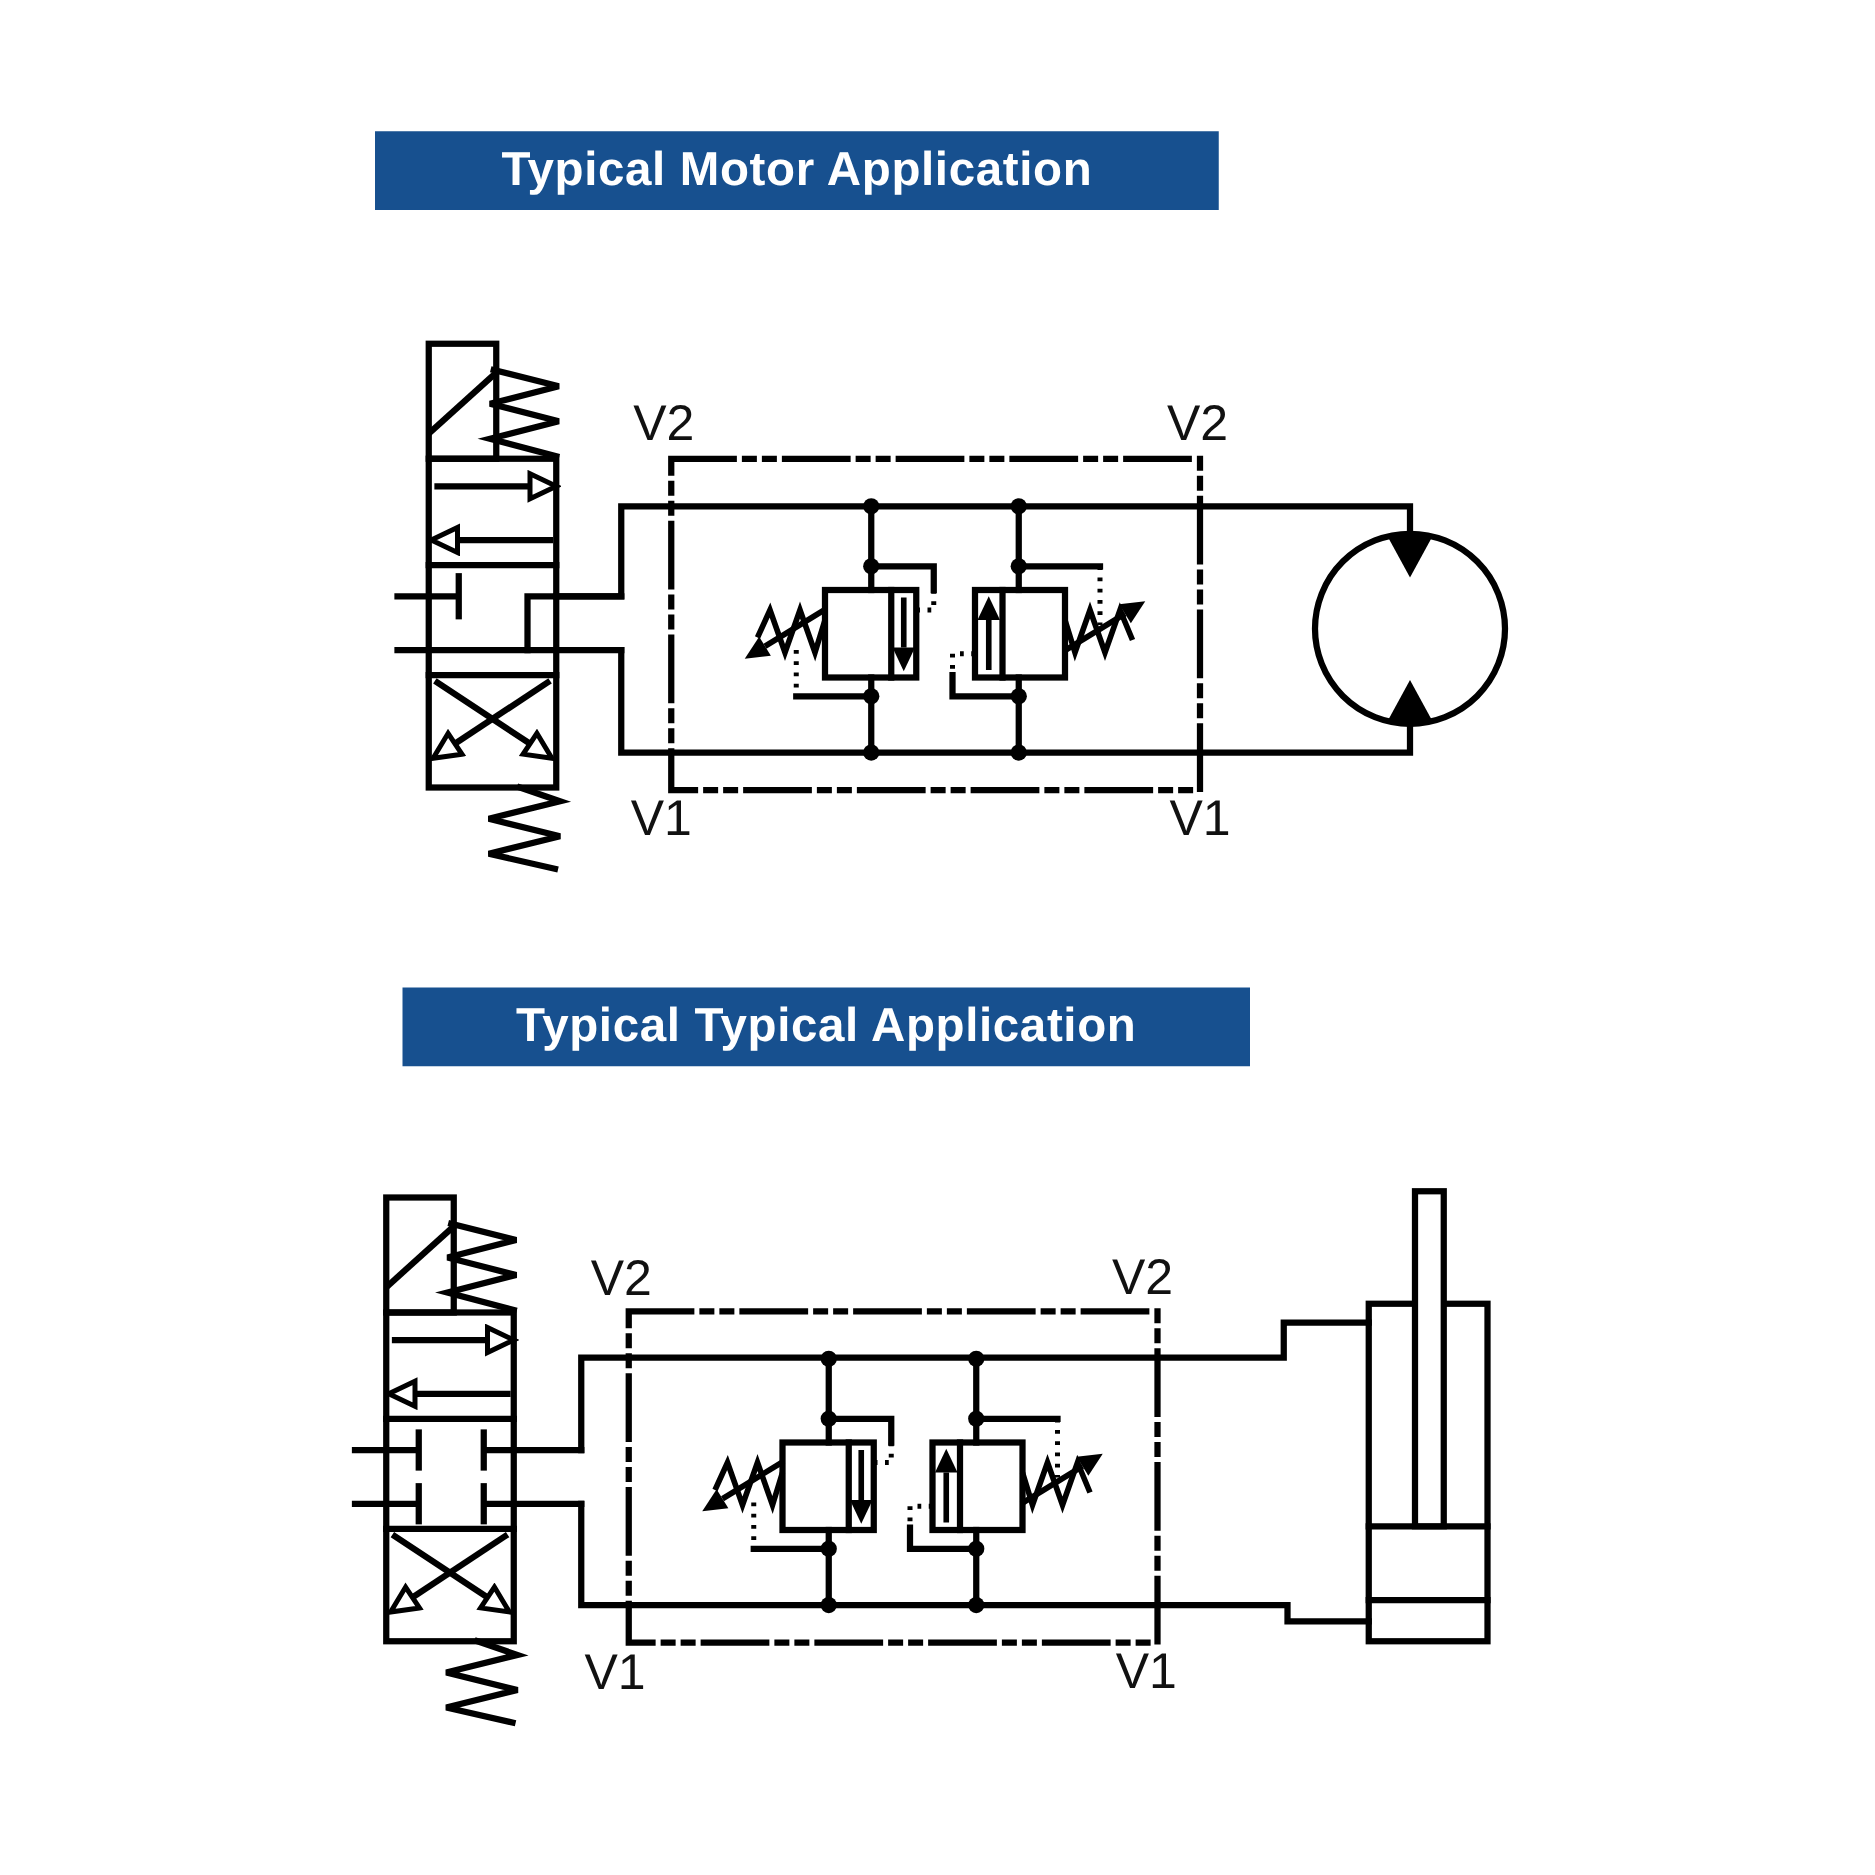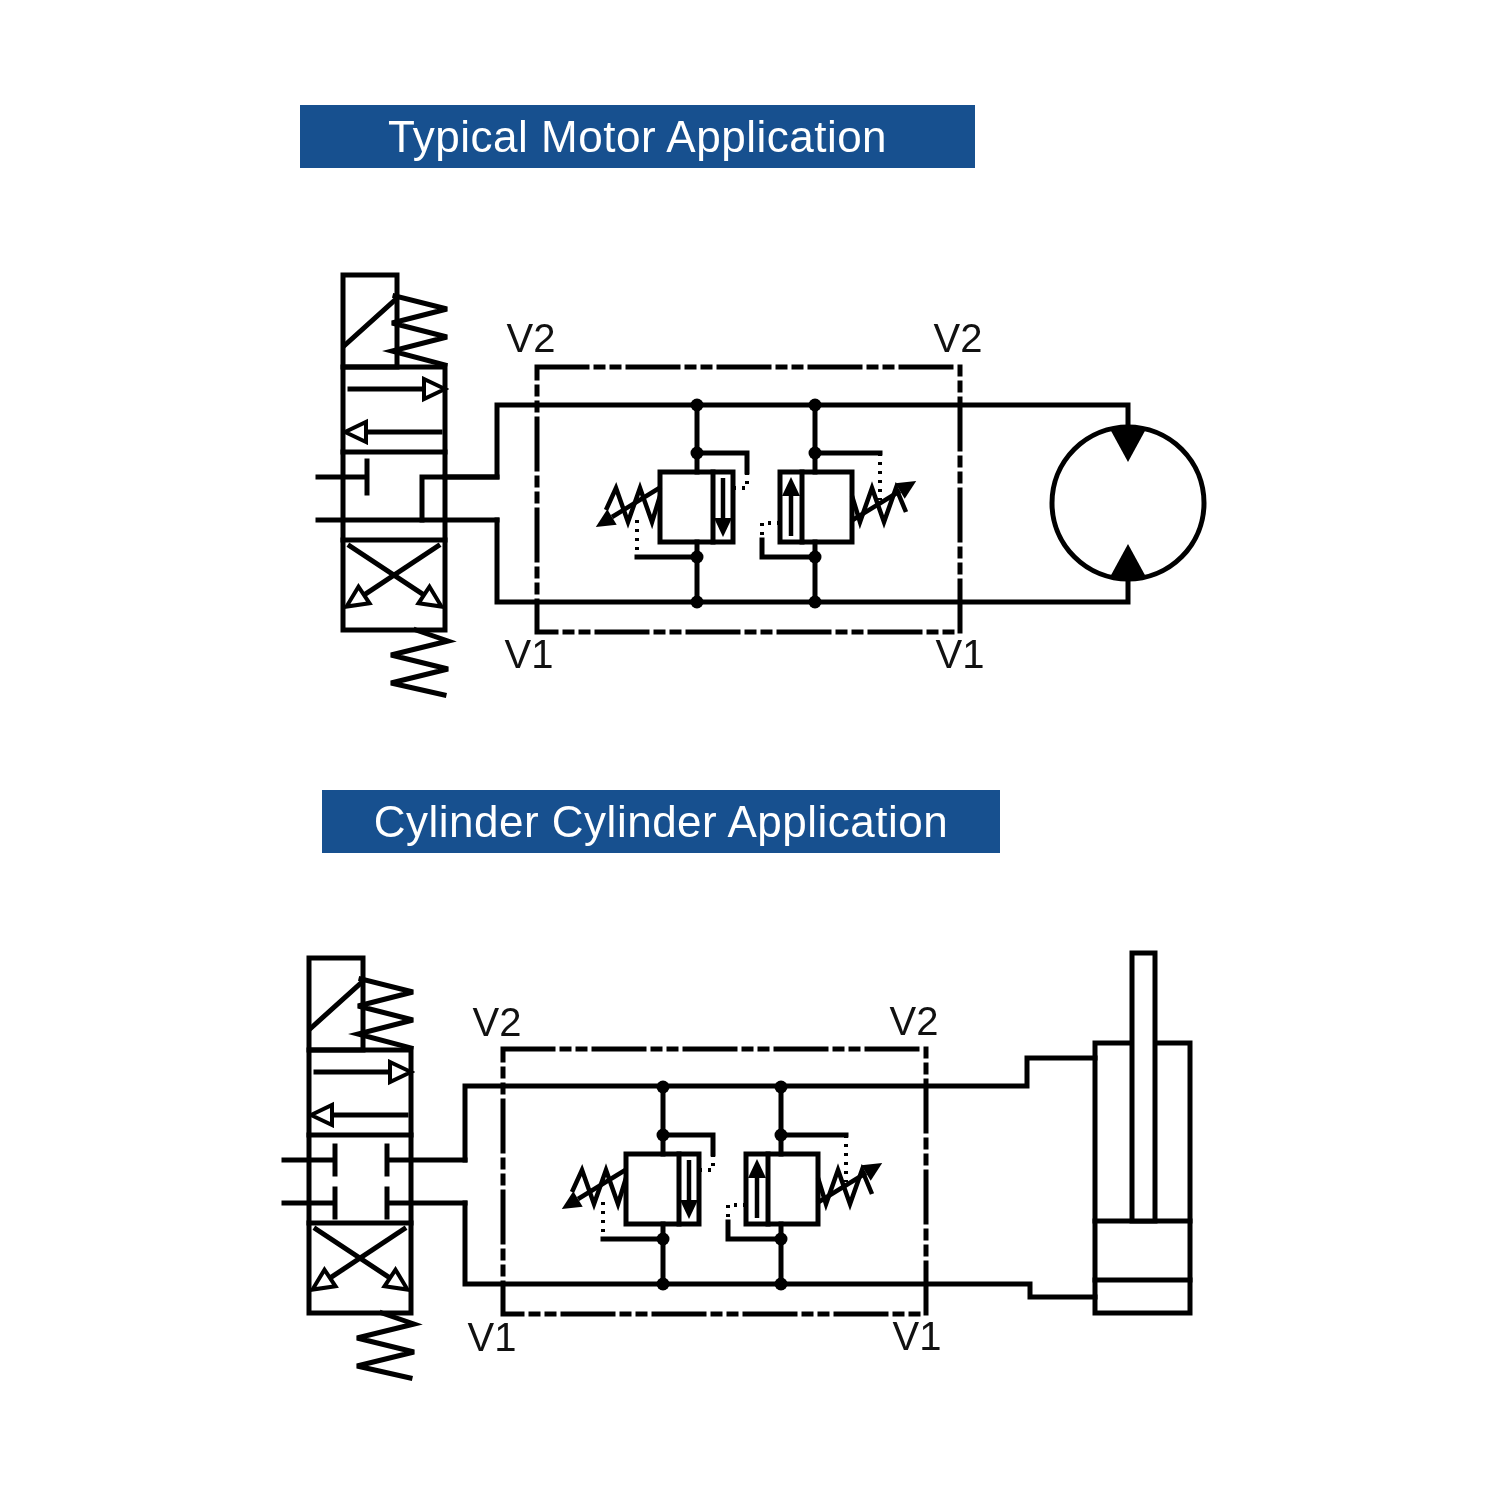--- a/index.html
+++ b/index.html
@@ -1,20 +1,20 @@
 <!DOCTYPE html>
 <html><head>
 <meta charset="utf-8">
 <style>
   html,body{margin:0;padding:0;background:#ffffff;}
   .canvas{position:relative;width:1500px;height:1500px;background:#ffffff;overflow:hidden;
           font-family:"Liberation Sans",sans-serif;}
   .schematic{position:absolute;left:0;top:0;width:1500px;height:1500px;}
   .banner{position:absolute;background:#17508f;color:#ffffff;display:flex;align-items:center;
-          justify-content:center;font-weight:normal;font-size:44px;letter-spacing:0.5px;
+          justify-content:center;font-weight:bold;font-size:38px;letter-spacing:0.5px;
           font-family:"Liberation Sans",sans-serif;}
   .banner-motor{left:300px;top:105px;width:675px;height:63px;}
   .banner-cylinder{left:322px;top:790px;width:678px;height:63px;}
   .s{stroke:#000000;stroke-width:5;fill:none;stroke-linecap:square;}
   .s4{stroke:#000000;stroke-width:4.5;fill:none;stroke-linecap:butt;}
   .dash{stroke-dasharray:50 9 7 9 7 9;}
   .dot-line{stroke-dasharray:3 6;stroke-linecap:butt;stroke-width:4;}
   .dot{fill:#000000;stroke:none;}
   .fillb{fill:#000000;stroke:none;}
   .whitebox{fill:#ffffff;stroke:#000000;stroke-width:5;}
@@ -138,16 +138,16 @@
       <text class="lbl" x="914" y="1035">V2</text>
       <text class="lbl" x="492" y="1351">V1</text>
       <text class="lbl" x="917" y="1350">V1</text>
     </g>
   </svg>
 
   <div class="banner banner-motor">
     <span>Typical Motor Application</span>
   </div>
   <div class="banner banner-cylinder">
-    <span>Cylinder Cylinder Application</span>
+    <span>Typical Typical Application</span>
   </div>
 
 </div>
 
 </body></html>

